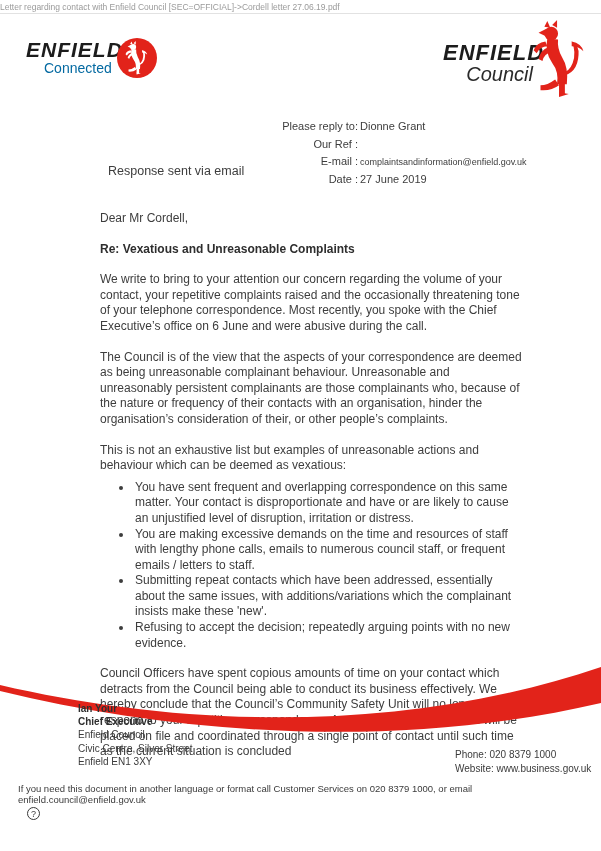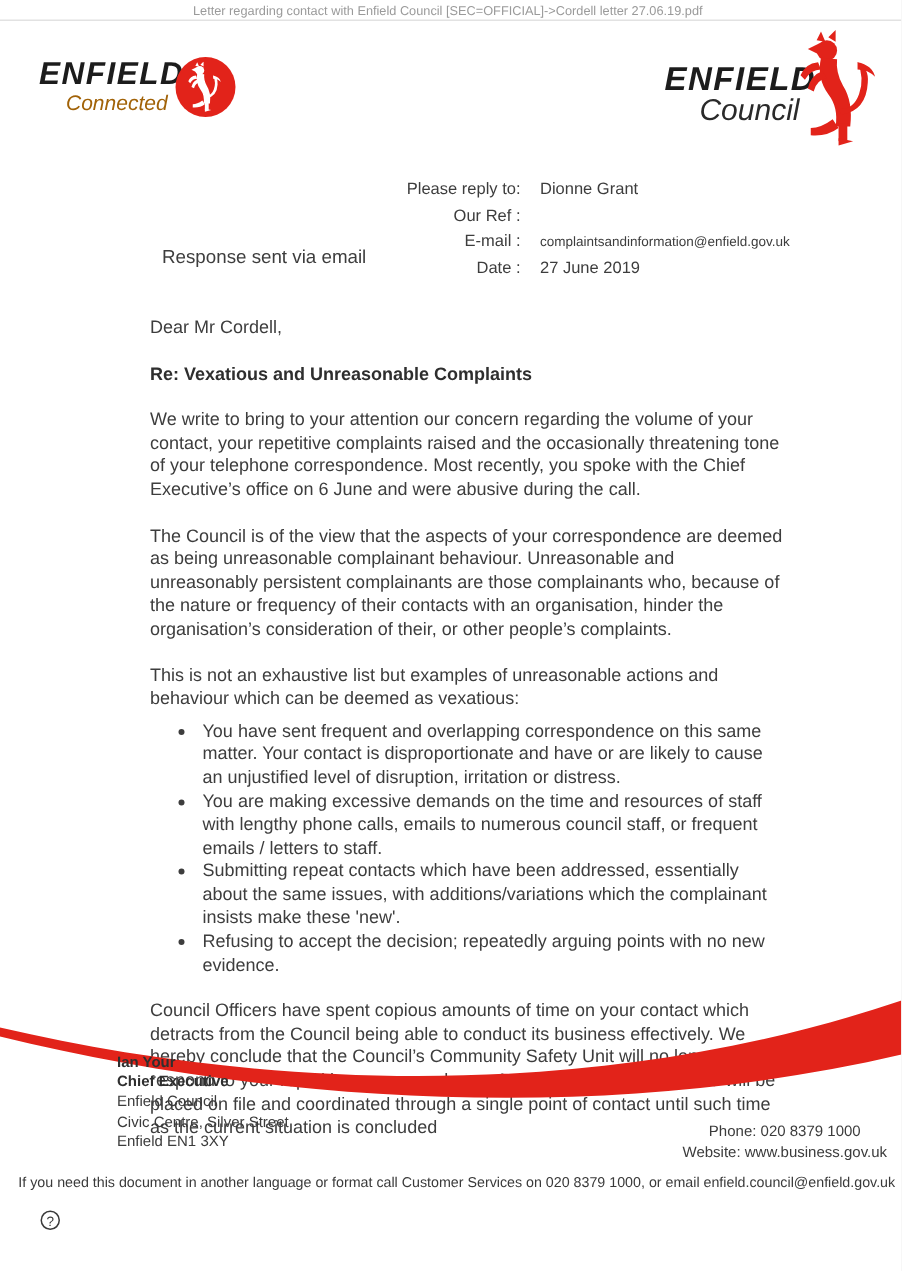--- a/index.html
+++ b/index.html
@@ -5,60 +5,60 @@
   html,body{margin:0;padding:0;background:#f2f2f2;}
   .page{
     position:relative;width:601px;height:851px;background:#ffffff;
     font-family:"Liberation Sans", sans-serif;color:#3d3d3d;overflow:hidden;
     margin:0 auto;
   }
   
   .titlebar{
     position:absolute;top:0;left:0;right:0;height:14px;
     border-bottom:1px solid #e2e2e2;
-    font-size:8.5px;color:#9a9a9a;text-align:center;
+    font-size:8.5px;color:#9a9a9a;text-align:left;
     padding:2px 4px 0 0;box-sizing:border-box;white-space:nowrap;
   }
   
   .logo-left{position:absolute;left:26px;top:38px;}
   .logo-left .name{font-size:21px;font-weight:bold;font-style:italic;color:#1c1c1c;letter-spacing:1px;}
-  .logo-left .sub{font-size:14px;font-style:italic;color:#a16207;margin:-2px 0 0 18px;}
+  .logo-left .sub{font-size:14px;color:#0369a1;margin:-2px 0 0 18px;}
   .roundel{
     position:absolute;left:117px;top:38px;width:40px;height:40px;border-radius:50%;
     background:#e2231a;display:flex;align-items:center;justify-content:center;
   }
   .roundel svg{width:26px;height:34px;color:#ffffff;}
   .logo-right{position:absolute;left:443px;top:40px;text-align:right;width:90px;}
   .logo-right .name{font-size:22px;font-weight:bold;font-style:italic;color:#1c1c1c;letter-spacing:1px;}
   .logo-right .sub{font-size:20px;font-style:italic;color:#2a2a2a;margin-top:-3px;}
   .beast-right{position:absolute;left:528px;top:20px;width:64px;height:78px;color:#e2231a;}
   .beast-right svg{width:100%;height:100%;}
   
   .meta{position:absolute;left:240px;top:120px;width:350px;font-size:11px;}
   .meta-row{display:flex;margin-bottom:5.5px;align-items:baseline;}
-  .meta-label{width:120px;text-align:right;padding-right:13px;box-sizing:border-box;color:#3d3d3d;}
+  .meta-label{width:120px;text-align:right;padding-right:2px;box-sizing:border-box;color:#3d3d3d;}
   .meta-value{color:#3d3d3d;}
   .meta-value.small{font-size:9px;}
   .sent-note{position:absolute;left:108px;top:164px;font-size:12.5px;color:#3d3d3d;}
   
   .body{
     position:absolute;left:100px;top:211px;width:424px;
     font-size:12px;line-height:15.6px;color:#3d3d3d;
   }
   .body p{margin:0 0 15px 0;}
   .subject{font-weight:bold;color:#2e2e2e;}
   ul.reasons{margin:-9px 0 15px 0;padding:0 0 0 33px;}
   ul.reasons li{margin:0;padding-left:2px;}
   
   .swoosh{position:absolute;left:0;top:655px;width:601px;height:110px;pointer-events:none;}
   
   .sig{position:absolute;left:78px;top:702px;font-size:10px;line-height:13.2px;color:#3b3b3b;}
   .sig .b{font-weight:bold;color:#2f2f2f;}
-  .contact{position:absolute;left:455px;top:748px;font-size:10px;line-height:13.8px;color:#3b3b3b;text-align:center;}
-  .access{position:absolute;left:8px;right:0;top:783px;text-align:center;font-size:9.5px;color:#3a3a3a;}
+  .contact{position:absolute;left:455px;top:748px;font-size:10px;line-height:13.8px;color:#3b3b3b;}
+  .access{position:absolute;left:18px;right:0;top:783px;text-align:left;font-size:9.5px;color:#3a3a3a;}
   .help{
     position:absolute;left:27px;top:807px;width:13px;height:13px;border-radius:50%;
     border:1.3px solid #3a3a3a;display:flex;align-items:center;justify-content:center;
     font-size:9px;color:#3a3a3a;box-sizing:border-box;
   }
 </style>
 </head>
 <body>
 
 <svg width="0" height="0" style="position:absolute">

